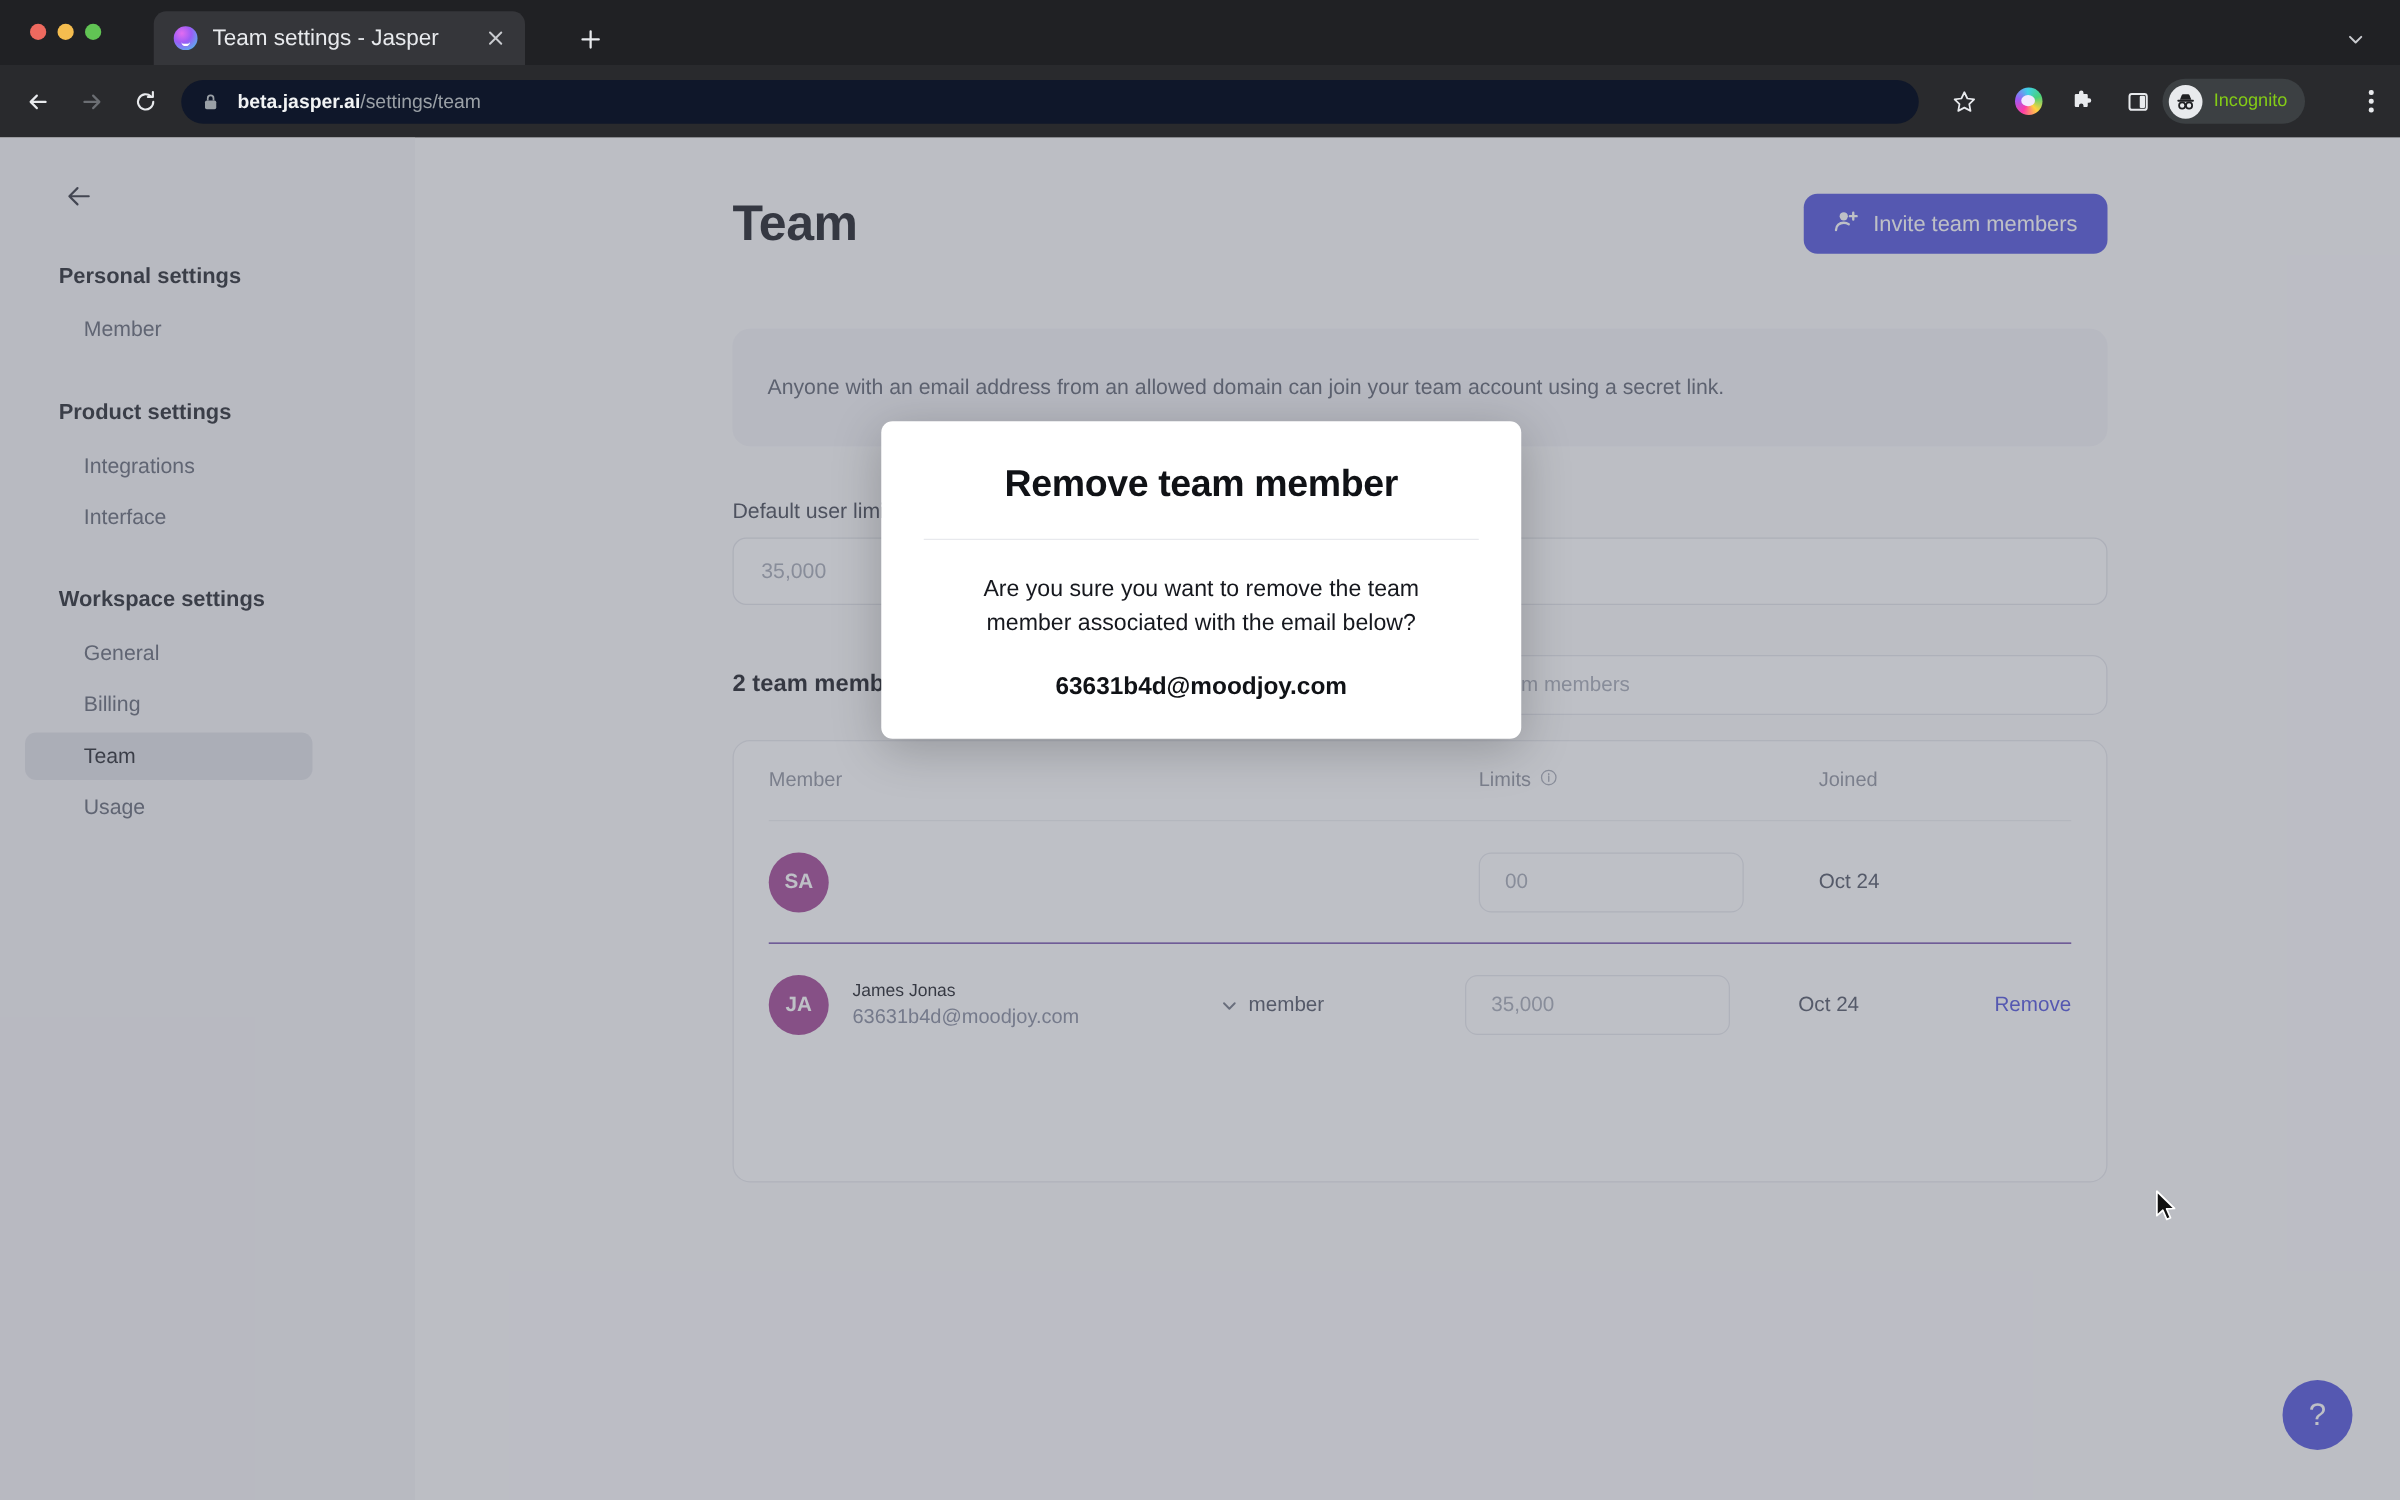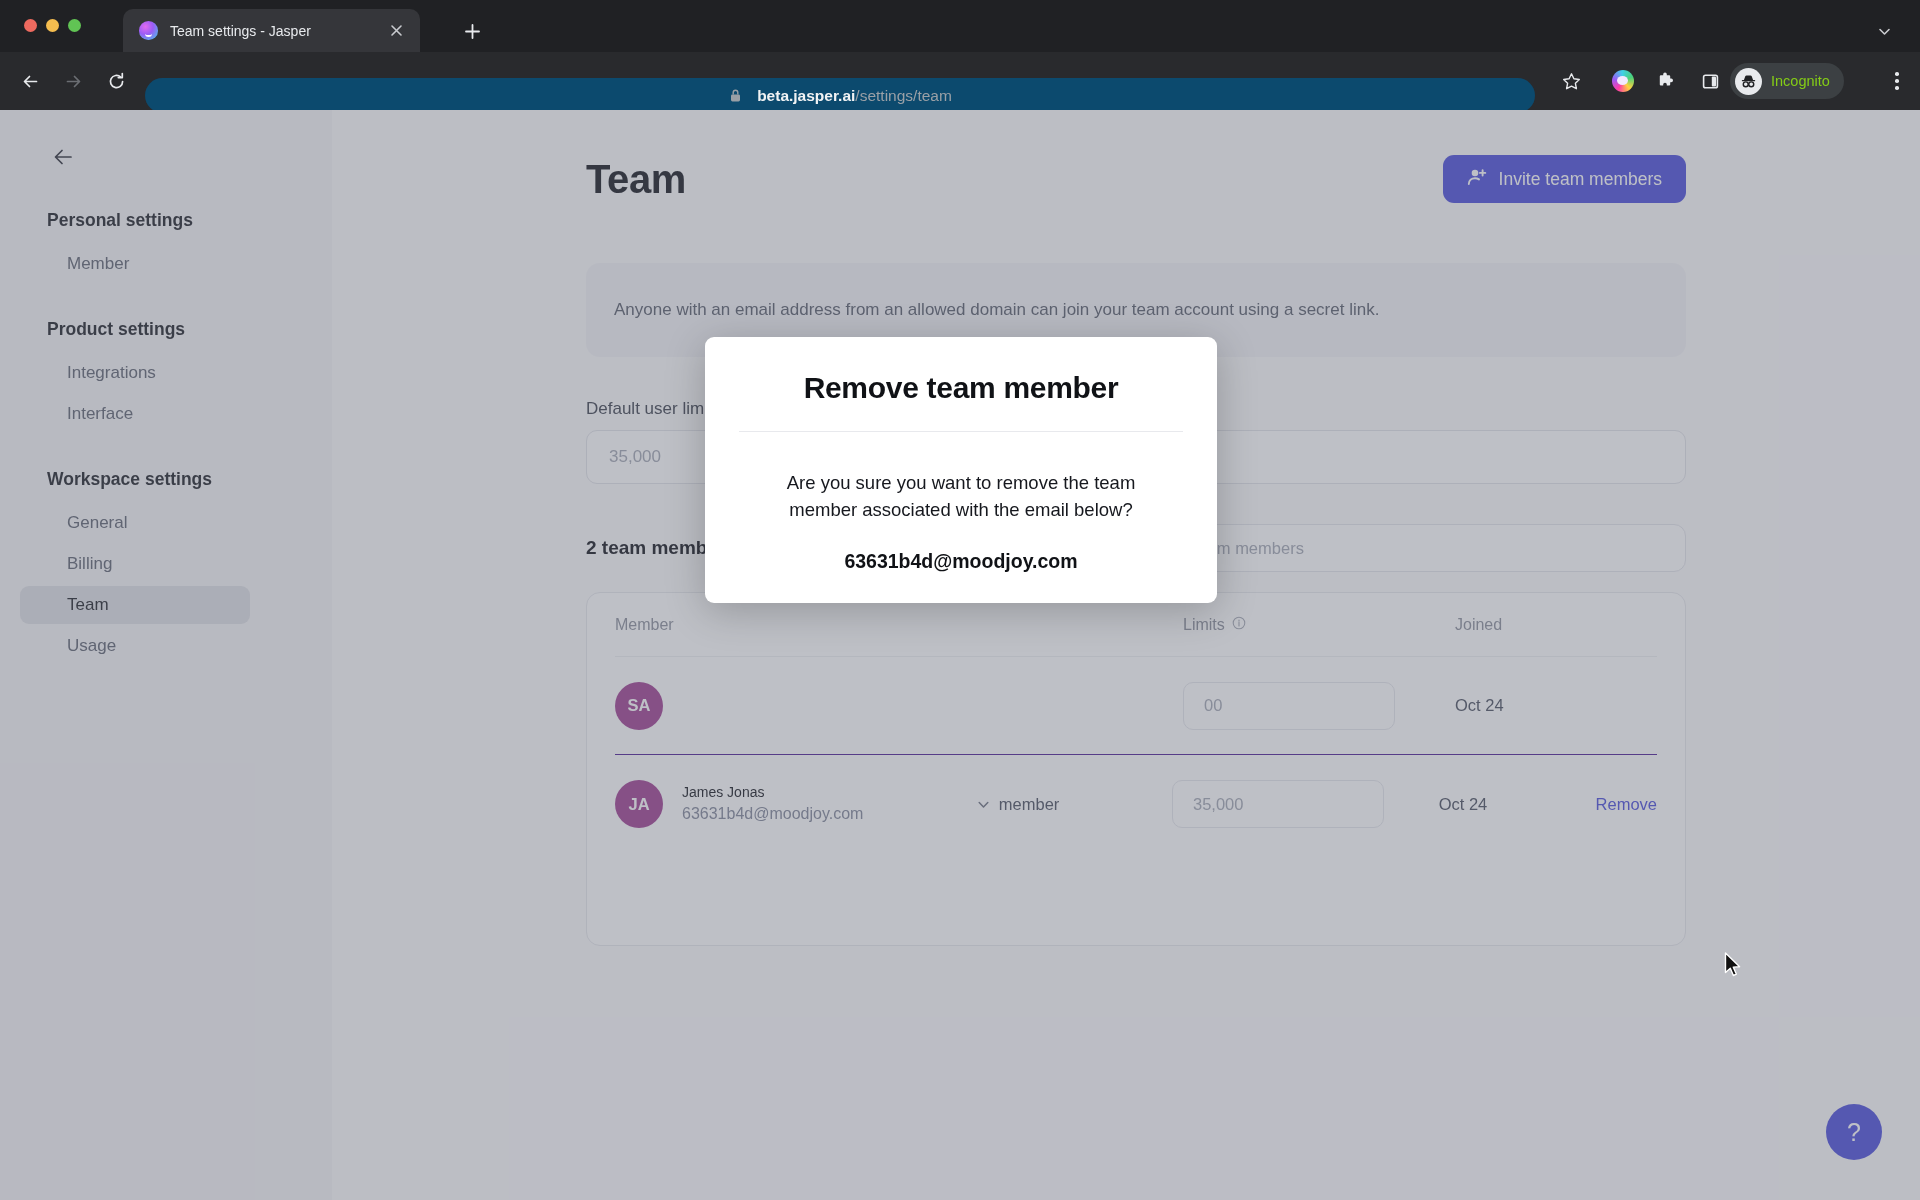--- a/index.html
+++ b/index.html
@@ -29,21 +29,21 @@
   .tab-favicon {
     width: 19px; height: 19px; border-radius: 50% 50% 48% 48%;
     background: radial-gradient(circle at 34% 30%, #e26cf0 0%, #9b5cf6 42%, #3fd0e8 100%);
     margin-left: 4px; margin-right: 12px; position: relative; flex: 0 0 auto;
   }
   .tab-favicon::after {
     content: ""; position: absolute; left: 6px; top: 10px;
     width: 7px; height: 3.5px; border-bottom: 2px solid #fff; border-radius: 0 0 7px 7px;
   }
   .tab-title {
-    color: #e8eaed; font-size: 14px; white-space: nowrap;
+    color: #e8eaed; font-size: 18px; white-space: nowrap;
     overflow: hidden; text-overflow: ellipsis; flex: 1 1 auto;
   }
   .tab-close {
     width: 24px; height: 24px; flex: 0 0 auto; position: relative;
     display: flex; align-items: center; justify-content: center;
   }
   .tab-close svg { display: block; }
   .newtab {
     position: absolute; left: 458px; top: 17px; width: 28px; height: 28px;
     display: flex; align-items: center; justify-content: center;
@@ -59,23 +59,23 @@
   }
   .nav-btn {
     position: absolute; top: 13px; width: 32px; height: 32px;
     display: flex; align-items: center; justify-content: center;
   }
   .nav-back { left: 14px; }
   .nav-fwd { left: 57px; }
   .nav-reload { left: 100px; }
 
   .omnibox {
-    position: absolute; left: 145px; top: 26px; width: 1390px; height: 35px;
-    background: #0c4a6e; border-radius: 18px;
-    display: flex; align-items: center; padding: 0 16px; justify-content: center;
+    position: absolute; left: 145px; top: 12px; width: 1390px; height: 35px;
+    background: #0f172a; border-radius: 18px;
+    display: flex; align-items: center; padding: 0 16px;
   }
   .lock-ico { width: 15px; height: 15px; margin-right: 14px; flex: 0 0 auto; }
   .url { font-size: 15.5px; color: #9aa0a6; white-space: nowrap; }
   .url b { color: #f1f3f4; font-weight: 700; }
 
   .tb-ico {
     position: absolute; top: 14px; width: 30px; height: 30px;
     display: flex; align-items: center; justify-content: center;
   }
   .tb-star { left: 1556px; }
@@ -209,21 +209,21 @@
     background: rgba(100,104,120,0.42);
   }
   .modal {
     position: absolute; left: 705px; top: 337px; width: 512px;
     background: #fff; border-radius: 9px; box-shadow: 0 8px 40px rgba(0,0,0,0.22);
     padding: 34px 40px 30px 40px; text-align: center;
   }
   .modal-title { font-size: 30px; font-weight: 700; color: #101216; letter-spacing: -0.3px; }
   .modal-rule { margin: 26px -6px 0 -6px; border-top: 1px solid #e8e9ed; }
   .modal-body {
-    margin-top: 38px; font-size: 18.5px; color: #16181e;
+    margin-top: 26px; font-size: 18.5px; color: #16181e;
     line-height: 1.45; padding: 0 10px;
   }
   .modal-email { margin-top: 26px; font-size: 19.5px; font-weight: 700; color: #101216; }
   .modal-actions { margin-top: 28px; display: flex; justify-content: center; gap: 14px; }
   .btn-confirm {
     background: #2430dd; color: #fff; border: 2px solid #fff; border-radius: 9px;
     height: 42px; padding: 0 26px; font-size: 17.5px; font-family: inherit;
     cursor: pointer; outline: 2.5px solid #2430dd; outline-offset: 0px;
   }
   .btn-cancel {

